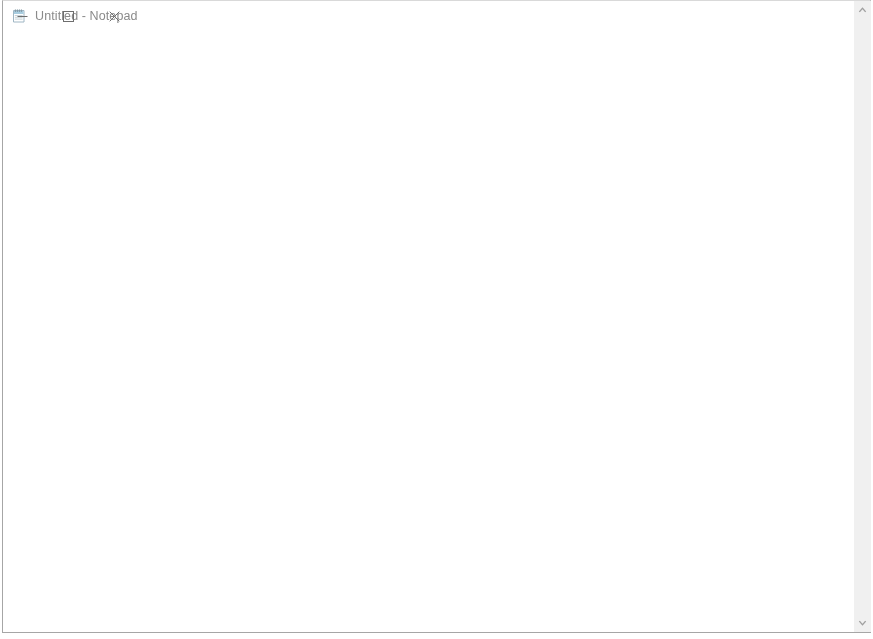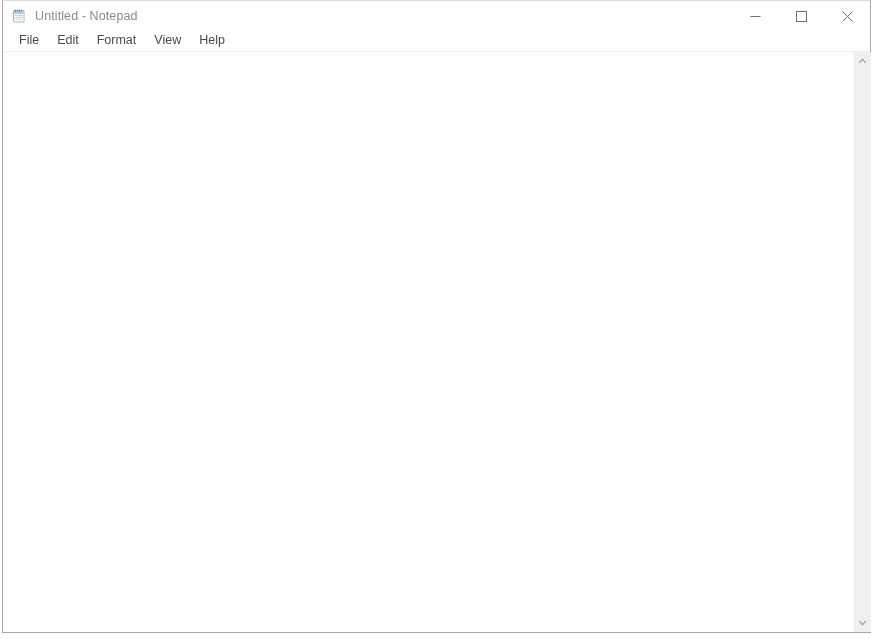--- a/index.html
+++ b/index.html
@@ -27,21 +27,20 @@
     position: absolute;
     left: 2px;
     top: 0px;
     width: 869px;
     height: 633px;
     background: #ffffff;
     border: 1px solid #a6a6a6;
     border-top: 1px solid #d9d9d9;
     box-sizing: border-box;
     display: flex;
-    flex-direction: column;
   }
 
   
   #title-bar {
     height: 30px;
     min-height: 30px;
     background: #ffffff;
     display: flex;
     align-items: center;
     position: relative;
@@ -216,27 +215,20 @@
             <svg width="11" height="11" viewBox="0 0 11 11" xmlns="http://www.w3.org/2000/svg">
               <line class="stroke" x1="0.7" y1="0.7" x2="10.3" y2="10.3"></line>
               <line class="stroke" x1="10.3" y1="0.7" x2="0.7" y2="10.3"></line>
             </svg>
           </span>
         </button>
 
       </div>
     </div>
 
-    <div id="menu-bar">
-      <div class="menu-item">File</div>
-      <div class="menu-item">Edit</div>
-      <div class="menu-item">Format</div>
-      <div class="menu-item">View</div>
-      <div class="menu-item">Help</div>
-    </div>
 
     <div id="editor-row">
 
       <textarea id="text-area" spellcheck="false" placeholder="" style=""></textarea>
 
       <div id="v-scrollbar">
 
         <div class="scroll-arrow">
           <span>
             <svg width="9" height="7" viewBox="0 0 9 7" xmlns="http://www.w3.org/2000/svg">

